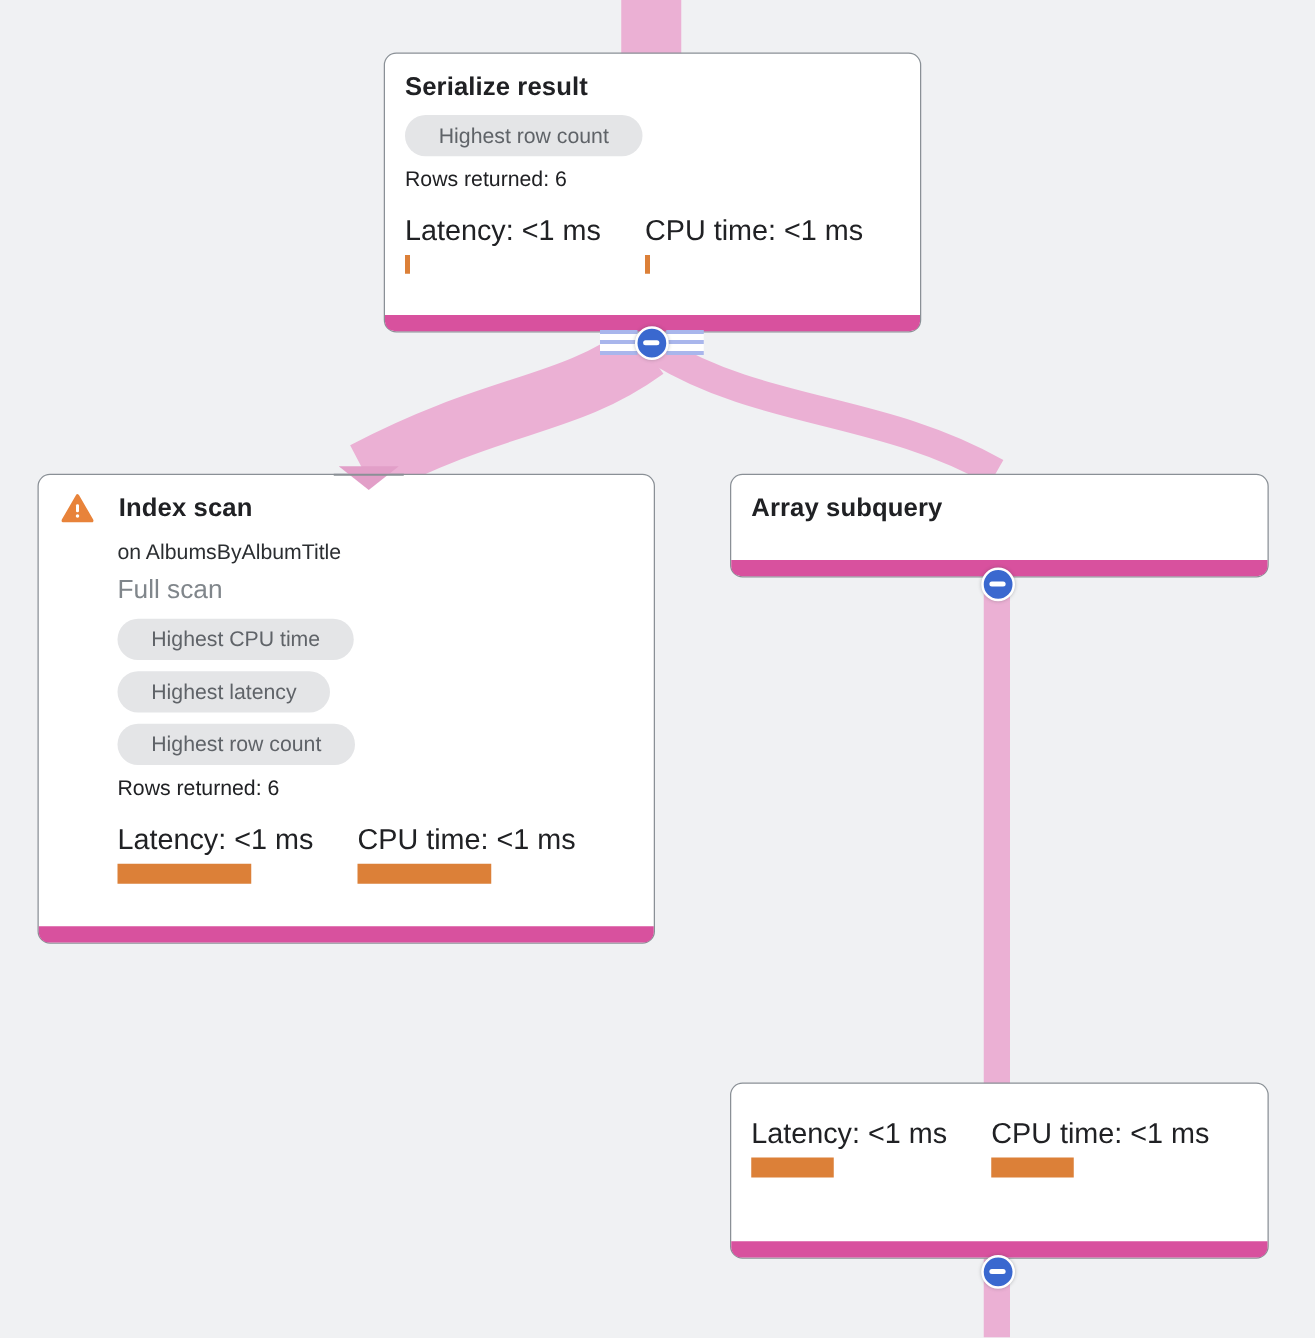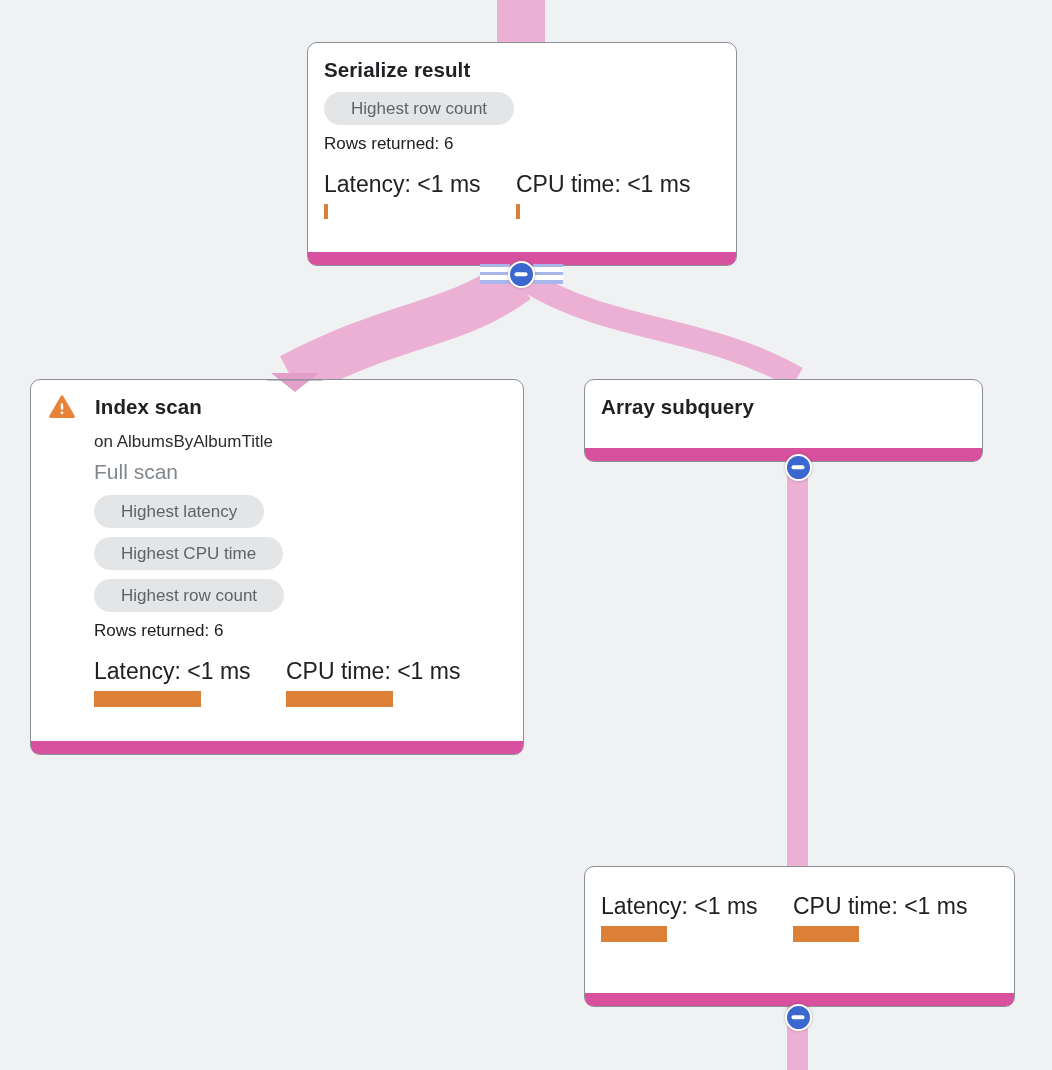--- a/index.html
+++ b/index.html
@@ -116,21 +116,21 @@
       #A9B6EC 8px 11.5px,
       #FFFFFF 11.5px 16.5px,
       #A9B6EC 16.5px 20px);
   }
   #stripe-left  { left: 480px; top: 264px; }
   #stripe-right { left: 533px; top: 264px; }
 
   
   #node-serialize   { left: 307px; top: 42px;  width: 430px; height: 224px; }
   #node-index-scan  { left: 30px;  top: 379px; width: 494px; height: 376px; }
-  #node-array       { left: 584px; top: 379px; width: 399px; height: 83px;  }
+  #node-array       { left: 584px; top: 379px; width: 431px; height: 83px;  }
   #node-distributed { left: 584px; top: 866px; width: 431px; height: 141px; }
 </style>
 </head>
 <body>
 
 <svg class="edges-layer" width="1052" height="1070" viewBox="0 0 1052 1070">
 
   <rect x="497" y="0" width="48" height="44" fill="#EBB0D4"></rect>
 
   <path d="M517 280 C 452 327, 400 320, 291 377" fill="none" stroke="#EBB0D4" stroke-width="47"></path>
@@ -170,22 +170,22 @@
         <path d="M12 1.5 L22.6 19.8 H1.4 Z" fill="#E8833A" stroke="#E8833A" stroke-width="2.5" stroke-linejoin="round"></path>
         <rect x="10.9" y="7.6" width="2.2" height="6" rx="1" fill="#FFFFFF"></rect>
         <circle cx="12" cy="16.4" r="1.3" fill="#FFFFFF"></circle>
       </svg>
       <div class="node-title">Index scan</div>
     </div>
     <div class="indent">
       <div class="node-subtitle">on AlbumsByAlbumTitle</div>
       <div class="node-note">Full scan</div>
       <div class="badge-list">
+        <span class="badge">Highest CPU time</span>
         <span class="badge">Highest latency</span>
-        <span class="badge">Highest CPU time</span>
         <span class="badge">Highest row count</span>
       </div>
       <div class="rows-returned">Rows returned: 6</div>
       <div class="metrics">
         <div class="metric">
           <div class="metric-label">Latency: &lt;1 ms</div>
           <div class="metric-bar" style="width:107px"></div>
         </div>
         <div class="metric">
           <div class="metric-label">CPU time: &lt;1 ms</div>

